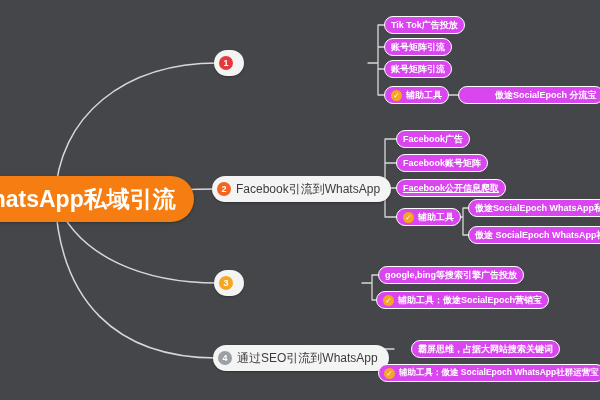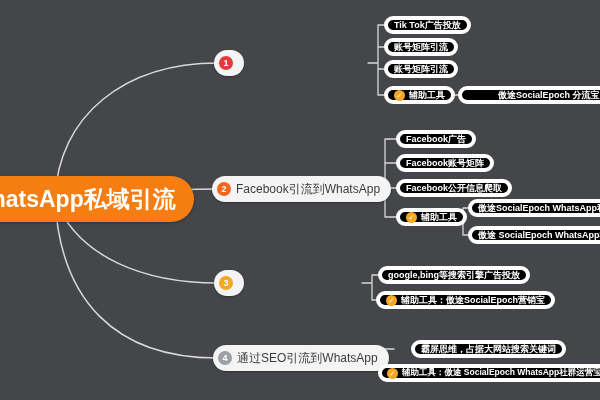--- a/index.html
+++ b/index.html
@@ -23,21 +23,21 @@
     background:#f4f4f4;color:#3c3c3c;font-size:12px;
     box-shadow:0 1px 2px rgba(0,0,0,.3);
   }
   .badge{
     width:14px;height:14px;border-radius:50%;flex:0 0 auto;
     display:flex;align-items:center;justify-content:center;
     color:#fff;font-size:9px;font-weight:bold;
   }
   .sub{
     height:18px;border-radius:9px;padding:0 6px;gap:4px;
-    background:#000000;border:4px solid #ffffff;
+    background:#d946ef;border:1px solid #ffffff;
     color:#ffffff;font-size:9px;font-weight:bold;
   }
   .sub-small{font-size:8.5px;padding:0 5px;}
   .check{
     width:11px;height:11px;border-radius:50%;flex:0 0 auto;
     background:#f5a623;color:#fff;font-size:7.5px;font-weight:bold;
     display:flex;align-items:center;justify-content:center;
   }
 </style>
 </head>
@@ -87,21 +87,21 @@
   <div class="node branch" style="left:212px;top:189px;">
     <span class="badge" style="background-color: rgb(242, 102, 31);">2</span>
     <span>Facebook引流到WhatsApp</span>
   </div>
   <div class="node sub" style="left:396px;top:139px;">
     <span>Facebook广告</span>
   </div>
   <div class="node sub" style="left:396px;top:163px;">
     <span>Facebook账号矩阵</span>
   </div>
-  <div class="node sub" style="left:396px;top:188px;">
+  <div class="node sub" style="left:396px;top:188px;text-decoration:underline;">
     <span>Facebook公开信息爬取</span>
   </div>
   <div class="node sub" style="left:396px;top:217px;">
     <span class="check">✓</span>
     <span>辅助工具</span>
   </div>
   <div class="node sub" style="left:468px;top:208px;">
     <span>傲途SocialEpoch WhatsApp私域流量</span>
   </div>
   <div class="node sub" style="left:468px;top:235px;">

